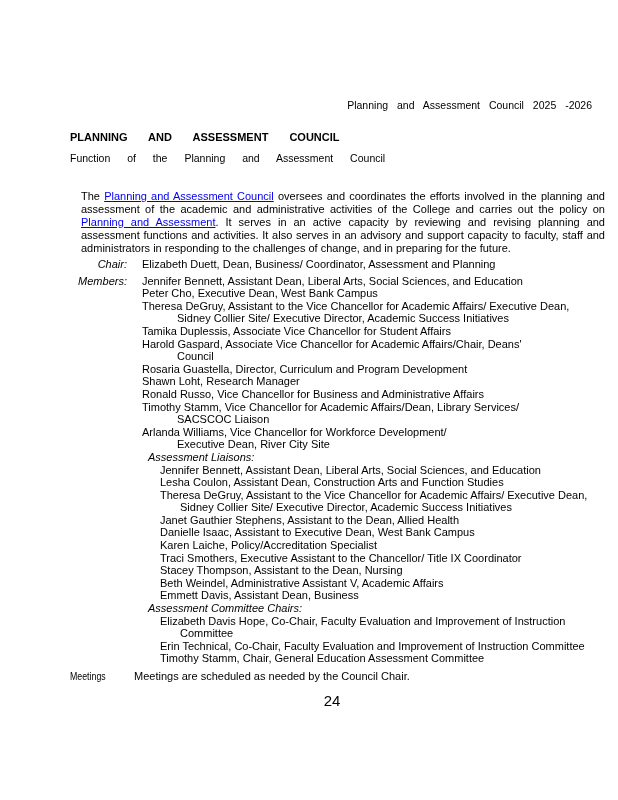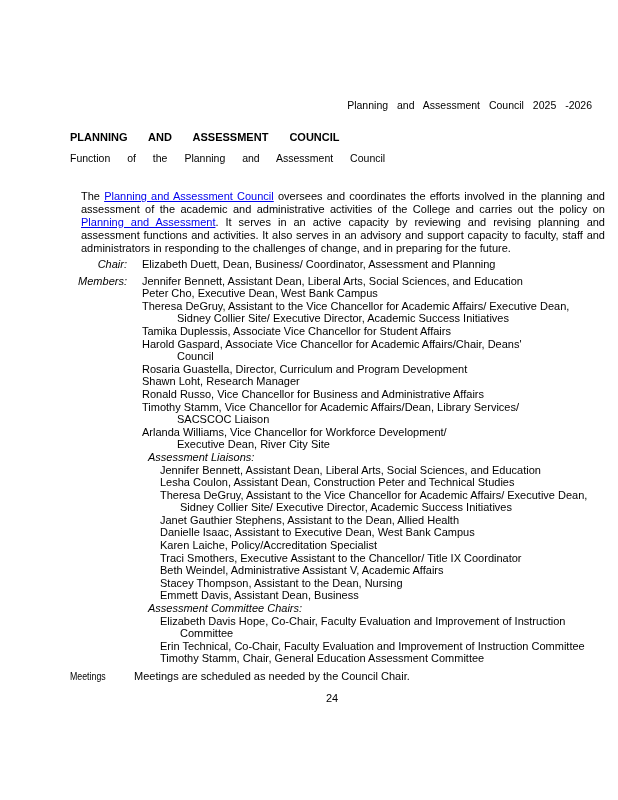--- a/index.html
+++ b/index.html
@@ -116,21 +116,21 @@
   .meetings-text {
     margin-left: 7px;
     white-space: nowrap;
   }
   .page-number {
     position: absolute;
     top: 692px;
     left: 70px;
     width: 524px;
     text-align: center;
-    font-size: 11px;
+    font-size: 15px;
   }
 </style>
 </head>
 <body>
 
 <div class="sheet">
 
   <div class="running-header">Planning and Assessment Council 2025 -2026</div>
 
   <h1 class="doc-title">PLANNING AND ASSESSMENT COUNCIL</h1>
@@ -156,29 +156,29 @@
           <div class="roster-line cont">Council</div>
           <div class="roster-line entry">Rosaria Guastella, Director, Curriculum and Program Development</div>
           <div class="roster-line entry">Shawn Loht, Research Manager</div>
           <div class="roster-line entry">Ronald Russo, Vice Chancellor for Business and Administrative Affairs</div>
           <div class="roster-line entry">Timothy Stamm, Vice Chancellor for Academic Affairs/Dean, Library Services/</div>
           <div class="roster-line cont">SACSCOC Liaison</div>
           <div class="roster-line entry">Arlanda Williams, Vice Chancellor for Workforce Development/</div>
           <div class="roster-line cont">Executive Dean, River City Site</div>
           <div class="roster-line heading">Assessment Liaisons:</div>
           <div class="roster-line sub">Jennifer Bennett, Assistant Dean, Liberal Arts, Social Sciences, and Education</div>
-          <div class="roster-line sub">Lesha Coulon, Assistant Dean, Construction Peter and Technical Studies</div>
+          <div class="roster-line sub">Lesha Coulon, Assistant Dean, Construction Arts and Function Studies</div>
           <div class="roster-line sub">Theresa DeGruy, Assistant to the Vice Chancellor for Academic Affairs/ Executive Dean,</div>
           <div class="roster-line subcont">Sidney Collier Site/ Executive Director, Academic Success Initiatives</div>
           <div class="roster-line sub">Janet Gauthier Stephens, Assistant to the Dean, Allied Health</div>
           <div class="roster-line sub">Danielle Isaac, Assistant to Executive Dean, West Bank Campus</div>
           <div class="roster-line sub">Karen Laiche, Policy/Accreditation Specialist</div>
           <div class="roster-line sub">Traci Smothers, Executive Assistant to the Chancellor/ Title IX Coordinator</div>
+          <div class="roster-line sub">Stacey Thompson, Assistant to the Dean, Nursing</div>
           <div class="roster-line sub">Beth Weindel, Administrative Assistant V, Academic Affairs</div>
-          <div class="roster-line sub">Stacey Thompson, Assistant to the Dean, Nursing</div>
           <div class="roster-line sub">Emmett Davis, Assistant Dean, Business</div>
           <div class="roster-line heading">Assessment Committee Chairs:</div>
           <div class="roster-line sub">Elizabeth Davis Hope, Co-Chair, Faculty Evaluation and Improvement of Instruction</div>
           <div class="roster-line subcont">Committee</div>
           <div class="roster-line sub">Erin Technical, Co-Chair, Faculty Evaluation and Improvement of Instruction Committee</div>
           <div class="roster-line sub">Timothy Stamm, Chair, General Education Assessment Committee</div>
         </div>
     </div>
   </div>
 

